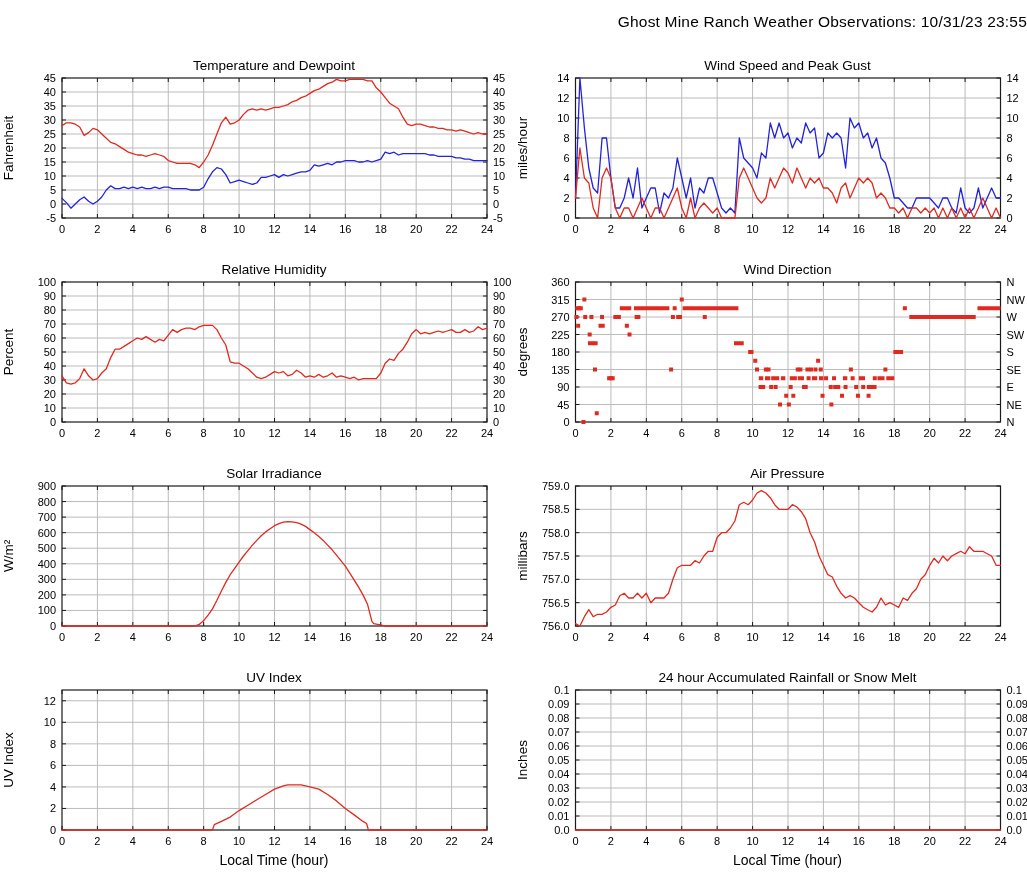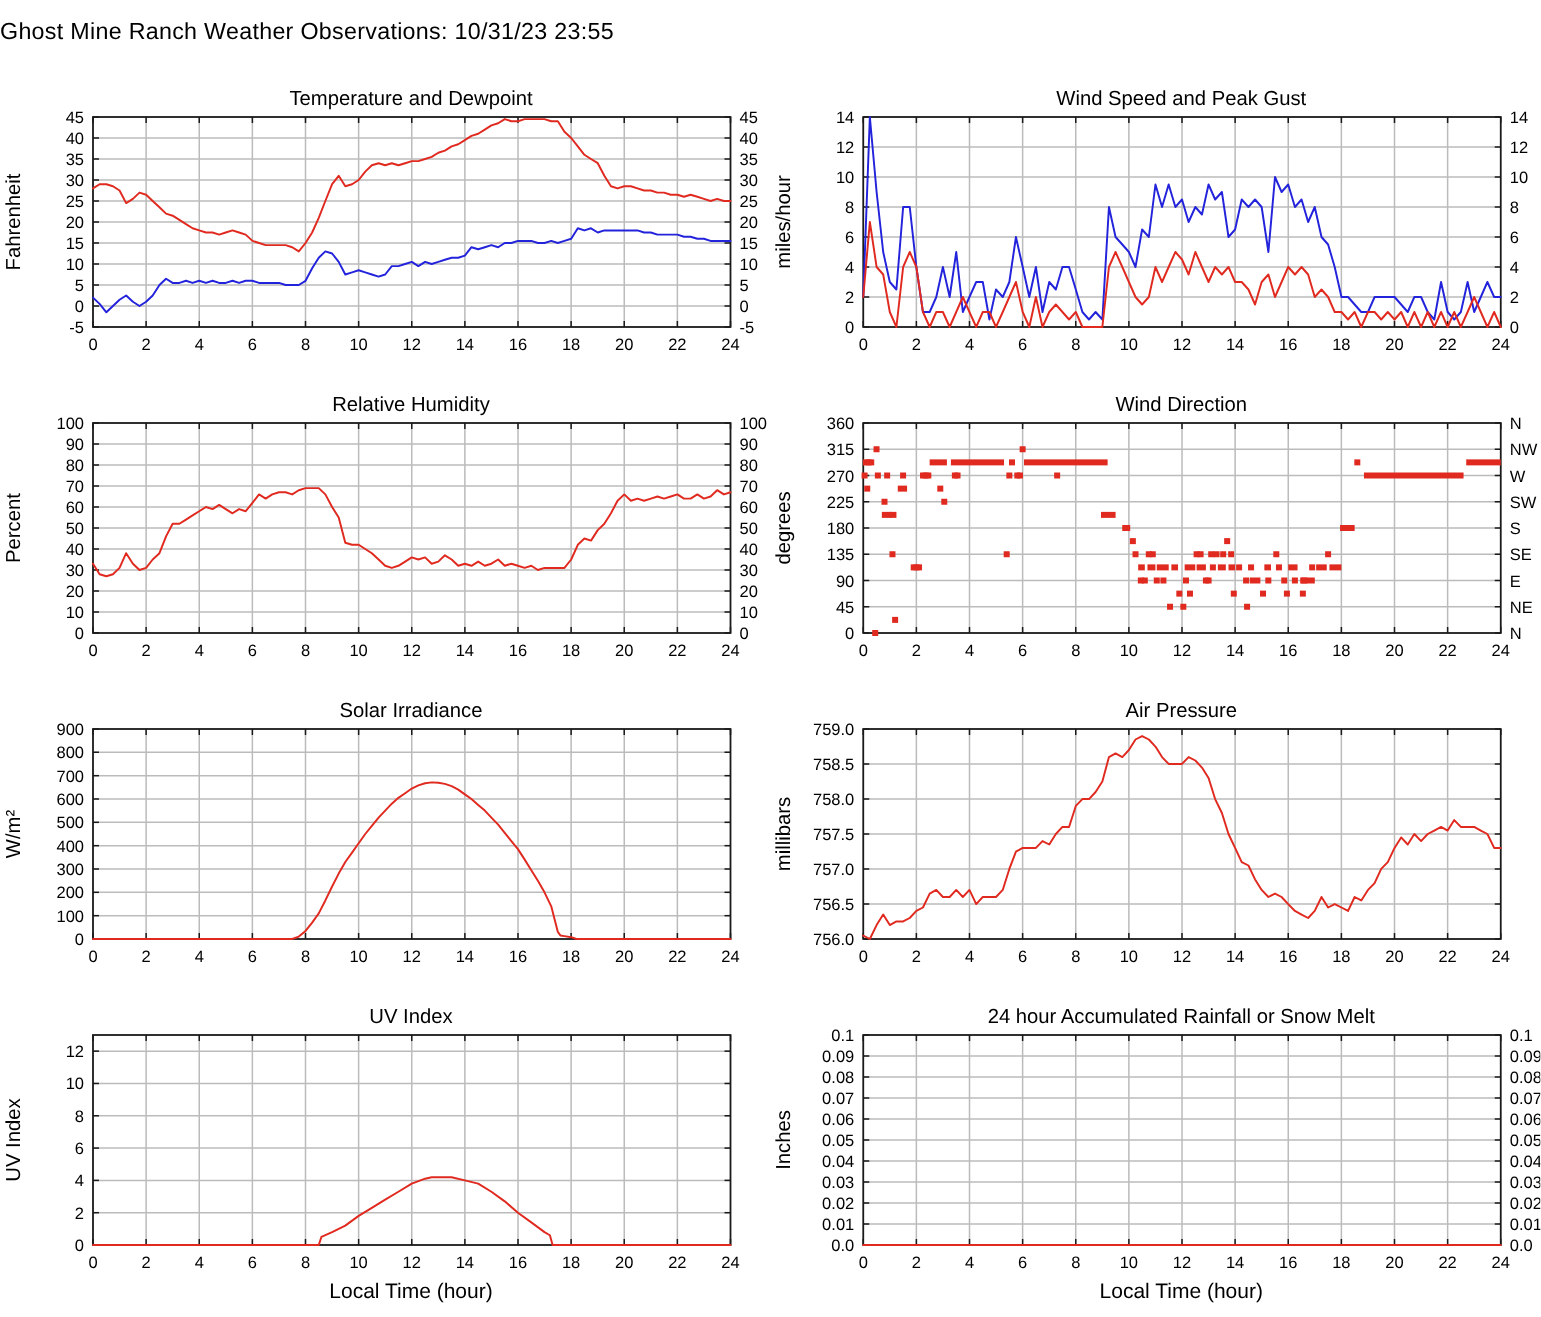--- a/index.html
+++ b/index.html
@@ -1,17 +1,17 @@
 <!DOCTYPE html>
 <html><head>
 <meta charset="utf-8">
 <style>
   html,body{margin:0;padding:0;background:#ffffff;}
   body{width:1027px;height:878px;font-family:"Liberation Sans",sans-serif;color:#000;}
-  .main-title{width:1027px;height:56px;box-sizing:border-box;padding-top:13px;text-align:left;
+  .main-title{width:1027px;height:56px;box-sizing:border-box;padding-top:13px;text-align:right;
               font-size:15.5px;letter-spacing:.2px;}
   #charts{display:grid;grid-template-columns:513px 514px;grid-template-rows:204px 204px 204px 210px;}
   figure.chart-cell{margin:0;padding:0;}
   svg{display:block;}
   .grid{stroke:#bbbbbb;stroke-width:1;}
   .fr{stroke:#1a1a1a;stroke-width:1;}
   .frame{fill:none;stroke:#1a1a1a;stroke-width:1.2;}
   .ln{fill:none;stroke-width:1.3;stroke-linejoin:round;stroke-linecap:round;}
   .tick{font-size:11px;fill:#000;}
   .tm{text-anchor:middle;}.te{text-anchor:end;}.ts{text-anchor:start;}

